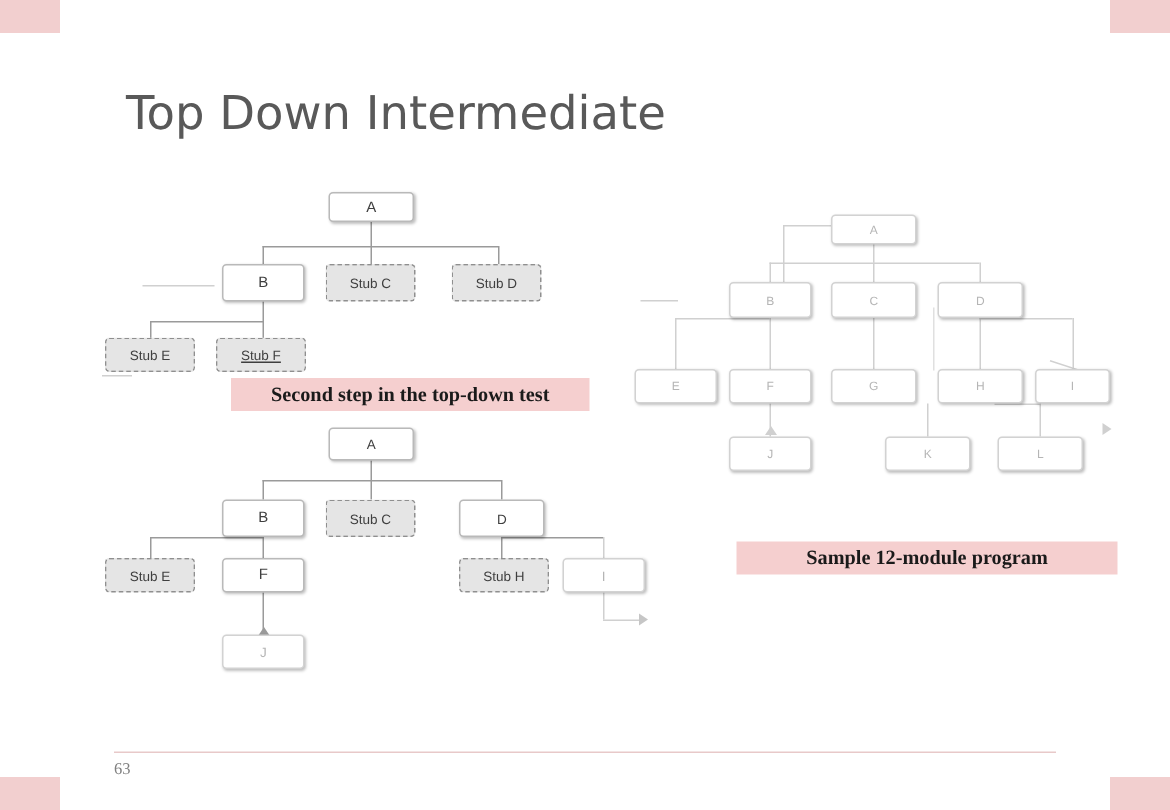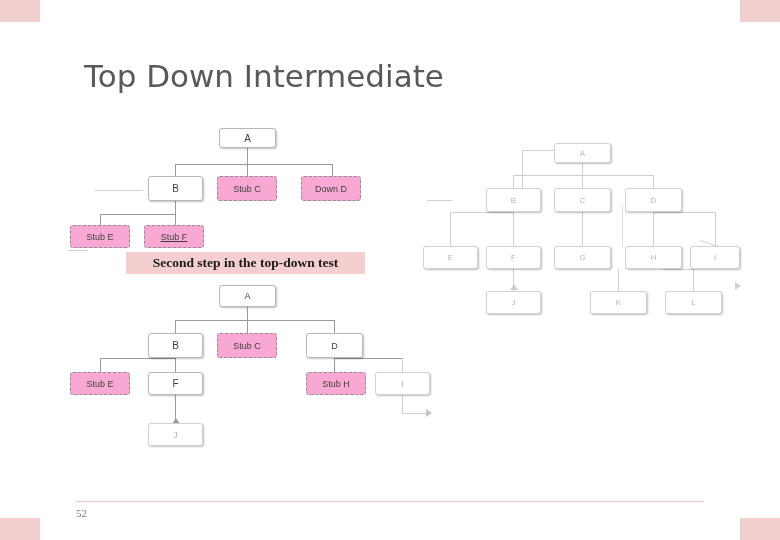--- a/index.html
+++ b/index.html
@@ -51,38 +51,39 @@
   
   .caption{
     position:absolute;
     background:#f5cfcf;
     color:#1a1a1a;
     font-family:"Liberation Serif", serif;
     font-weight:bold;
     font-size:13.5px;
     display:flex;align-items:center;justify-content:center;
     text-align:center;
+    margin-left:28px;
   }
 
   
   .node{
     position:absolute;
     background:#ffffff;
     border:1px solid #b9b9b9;
     border-radius:3px;
     box-shadow:1px 1px 2px rgba(0,0,0,0.25);
     display:flex;align-items:center;justify-content:center;
     font-family:"Liberation Sans", sans-serif;
     color:#3f3f3f;
     box-sizing:border-box;
   }
   .node.stub{
     border:1px dashed #8f8f8f;
     box-shadow:none;
-    background:#f9a8d4;
+    background:#e5e5e5;
   }
   .node.faint{
     border-color:#d2d2d2;
     color:#b5b5b5;
   }
   .line{
     position:absolute;
     background:#9a9a9a;
   }
   .line.faint{ background:#d0d0d0; }
@@ -124,21 +125,21 @@
     <div class="line" style="left:175px;top:201px;width:1px;height:13px;"></div>
     <div class="line" style="left:100px;top:214px;width:76px;height:1px;"></div>
     <div class="line" style="left:100px;top:214px;width:1px;height:12px;"></div>
     <div class="line" style="left:175px;top:214px;width:1px;height:12px;"></div>
     <div class="line faint" style="left:95px;top:190px;width:48px;height:1px;"></div>
     <div class="line faint" style="left:68px;top:250px;width:20px;height:1px;"></div>
 
     <div class="node" style="left:219px;top:128px;width:57px;height:20px;font-size:10px;">A</div>
     <div class="node" style="left:148px;top:176px;width:55px;height:25px;font-size:10px;">B</div>
     <div class="node stub" style="left:217px;top:176px;width:60px;height:25px;font-size:9px;">Stub C</div>
-    <div class="node stub" style="left:301px;top:176px;width:60px;height:25px;font-size:9px;">Down D</div>
+    <div class="node stub" style="left:301px;top:176px;width:60px;height:25px;font-size:9px;">Stub D</div>
     <div class="node stub" style="left:70px;top:225px;width:60px;height:23px;font-size:9px;">Stub E</div>
     <div class="node stub" style="left:144px;top:225px;width:60px;height:23px;font-size:9px;text-decoration:underline;">Stub F</div>
   </div>
 
   <div class="caption" style="left:126px;top:252px;width:239px;height:22px;">Second step in the top-down test</div>
 
   <div>
     <div class="line faint" style="left:582px;top:162px;width:1px;height:13px;"></div>
     <div class="line faint" style="left:513px;top:175px;width:140px;height:1px;"></div>
     <div class="line faint" style="left:513px;top:175px;width:1px;height:13px;"></div>
@@ -173,20 +174,21 @@
     <div class="node faint" style="left:423px;top:246px;width:55px;height:23px;font-size:8px;">E</div>
     <div class="node faint" style="left:486px;top:246px;width:55px;height:23px;font-size:8px;">F</div>
     <div class="node faint" style="left:554px;top:246px;width:57px;height:23px;font-size:8px;">G</div>
     <div class="node faint" style="left:625px;top:246px;width:57px;height:23px;font-size:8px;">H</div>
     <div class="node faint" style="left:690px;top:246px;width:50px;height:23px;font-size:8px;">I</div>
     <div class="node faint" style="left:486px;top:291px;width:55px;height:23px;font-size:8px;">J</div>
     <div class="node faint" style="left:590px;top:291px;width:57px;height:23px;font-size:8px;">K</div>
     <div class="node faint" style="left:665px;top:291px;width:57px;height:23px;font-size:8px;">L</div>
   </div>
 
+  <div class="caption" style="left:463px;top:361px;width:254px;height:22px;">Sample 12-module program</div>
 
   <div>
     <div class="line" style="left:247px;top:307px;width:1px;height:13px;"></div>
     <div class="line" style="left:175px;top:320px;width:159px;height:1px;"></div>
     <div class="line" style="left:175px;top:320px;width:1px;height:13px;"></div>
     <div class="line" style="left:247px;top:320px;width:1px;height:13px;"></div>
     <div class="line" style="left:334px;top:320px;width:1px;height:13px;"></div>
 
     <div class="line" style="left:175px;top:358px;width:1px;height:14px;"></div>
     <div class="line" style="left:100px;top:358px;width:76px;height:1px;"></div>
@@ -208,15 +210,15 @@
     <div class="node" style="left:306px;top:333px;width:57px;height:25px;font-size:9px;">D</div>
     <div class="node stub" style="left:70px;top:372px;width:60px;height:23px;font-size:9px;">Stub E</div>
     <div class="node" style="left:148px;top:372px;width:55px;height:23px;font-size:10px;">F</div>
     <div class="node stub" style="left:306px;top:372px;width:60px;height:23px;font-size:9px;">Stub H</div>
     <div class="node faint" style="left:375px;top:372px;width:55px;height:23px;font-size:9px;">I</div>
     <div class="node faint" style="left:148px;top:423px;width:55px;height:23px;font-size:9px;">J</div>
   </div>
 
 
   <div class="footline"></div>
-  <div class="footer-page">52</div>
+  <div class="footer-page">63</div>
 
 </div>
 
 </body></html>

